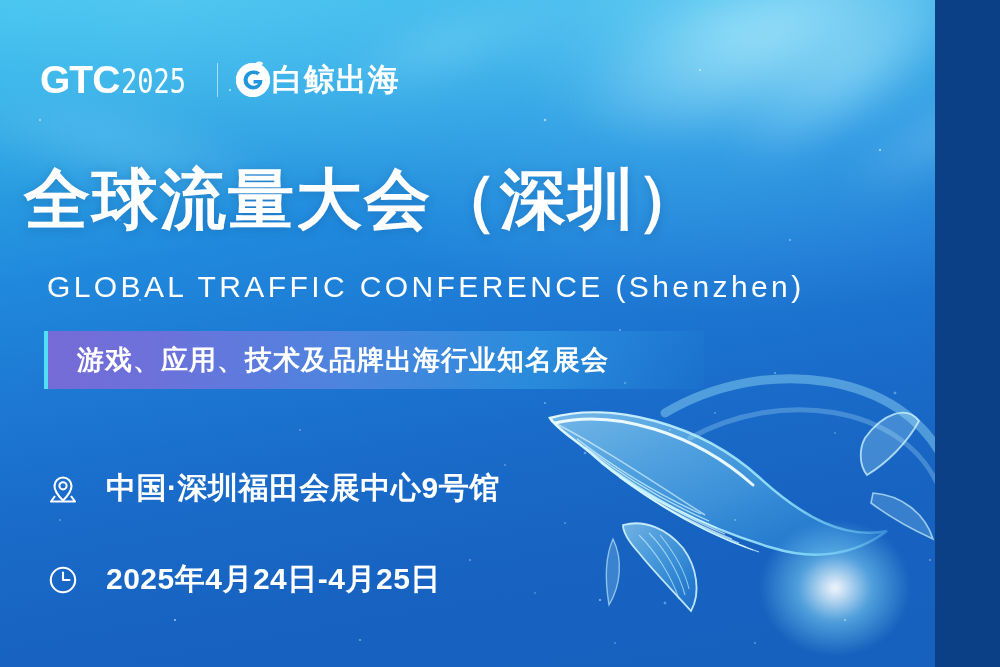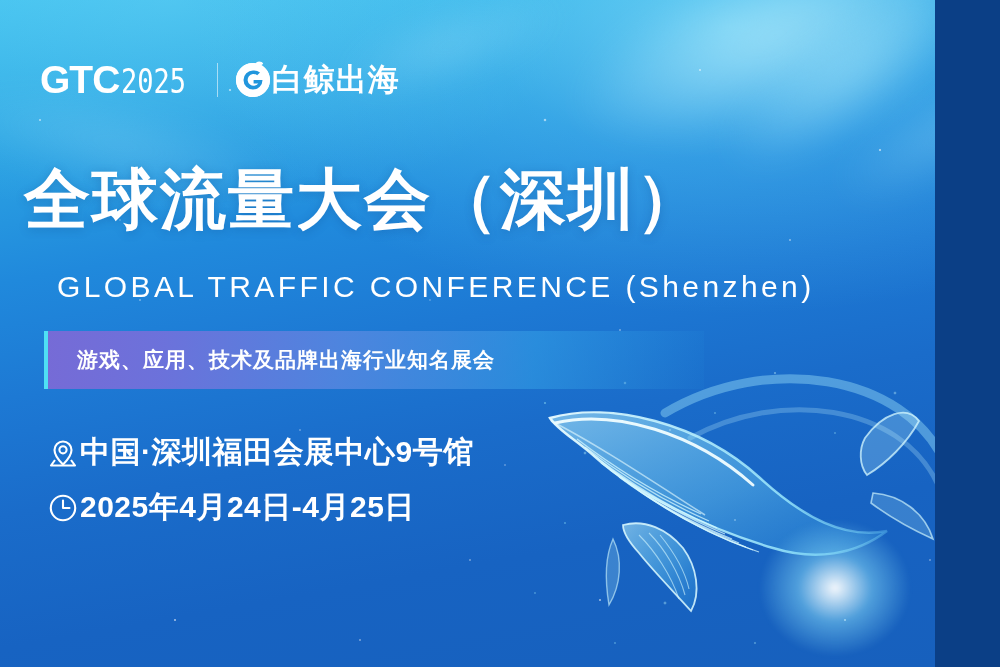--- a/index.html
+++ b/index.html
@@ -69,30 +69,30 @@
   .gtc{display:flex;align-items:baseline;}
   .gtc-main{font-size:39px;font-weight:bold;color:#fff;letter-spacing:-1px;line-height:1;}
   .gtc-year{font-size:33px;color:#fff;line-height:1;letter-spacing:0px;margin-left:2px;
     font-family:"DejaVu Sans Mono","Liberation Mono",monospace;font-weight:300;transform:scaleX(.82);transform-origin:left bottom;}
   .divider{width:1px;height:34px;background:rgba(255,255,255,.55);}
   .brand{display:flex;align-items:center;gap:0;}
   .brand-name{font-size:31px;font-weight:bold;color:#fff;letter-spacing:1px;line-height:1;}
   
   .title-cn{position:absolute;left:24px;top:166px;font-size:66px;font-weight:bold;color:#fff;
     letter-spacing:2px;line-height:1;white-space:nowrap;text-shadow:0 2px 10px rgba(10,60,130,.25);}
-  .title-en{position:absolute;left:57px;top:270px;font-size:30px;color:#fff;letter-spacing:3.4px;
+  .title-en{position:absolute;left:47px;top:270px;font-size:30px;color:#fff;letter-spacing:3.4px;
     white-space:nowrap;font-weight:400;}
   
   .tagline{position:absolute;left:44px;top:331px;width:660px;height:58px;display:flex;align-items:center;
     background:linear-gradient(96deg,rgba(122,106,214,.96) 0%,rgba(113,113,219,.94) 18%,rgba(86,135,224,.85) 45%,rgba(52,160,230,.55) 74%,rgba(40,170,232,.05) 100%);}
   .tagline-accent{position:absolute;left:0;top:0;width:4px;height:100%;background:#4fe0f5;}
-  .tagline-text{margin-left:33px;font-size:21px;font-weight:bold;color:#fff;letter-spacing:1px;white-space:nowrap;}
+  .tagline-text{margin-left:33px;font-size:27px;font-weight:bold;color:#fff;letter-spacing:1px;white-space:nowrap;}
   
   .info{position:absolute;left:46px;top:432px;display:flex;flex-direction:column;gap:14px;}
-  .info-row{display:flex;align-items:center;gap:0;}
+  .info-row{display:flex;align-items:center;gap:26px;margin-top:36px;}
   .info-text{font-size:30px;font-weight:bold;color:#fff;letter-spacing:.5px;white-space:nowrap;}
   .ico{width:34px;height:34px;flex:0 0 34px;}
 </style>
 </head>
 <body>
 
 <div class="stage">
 
   <div class="wisp w1"></div>
   <div class="wisp w2"></div>

